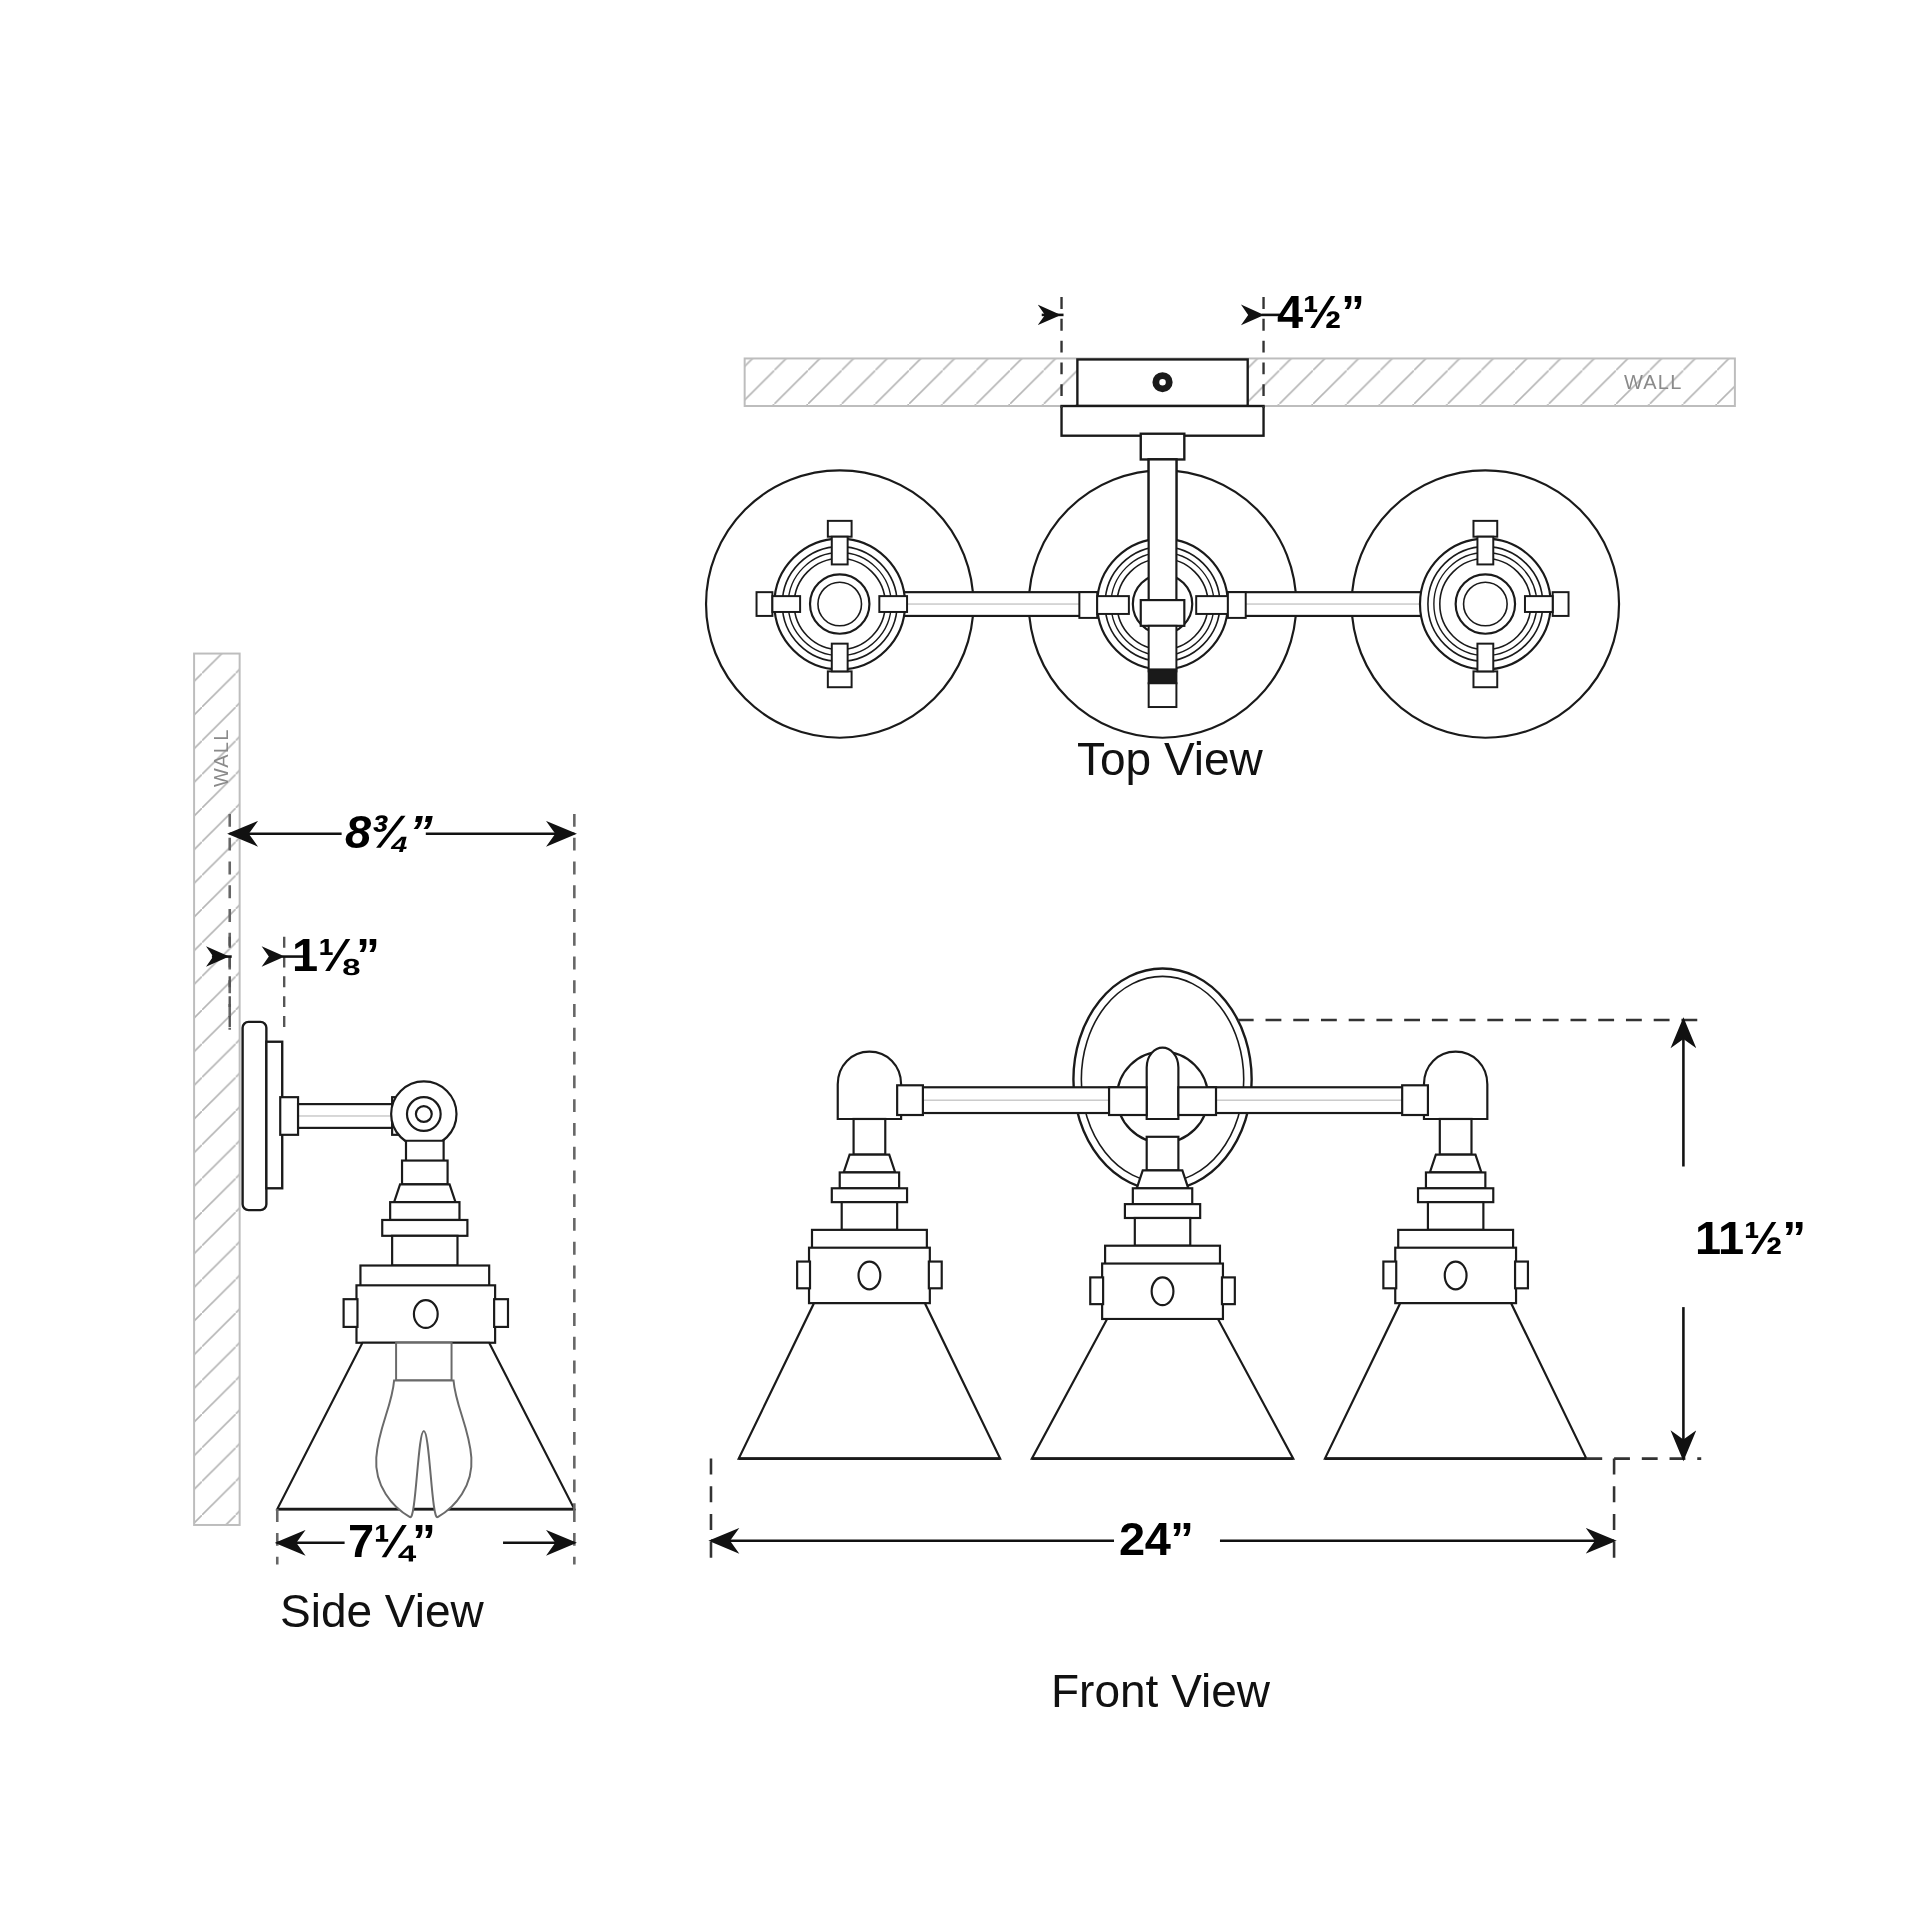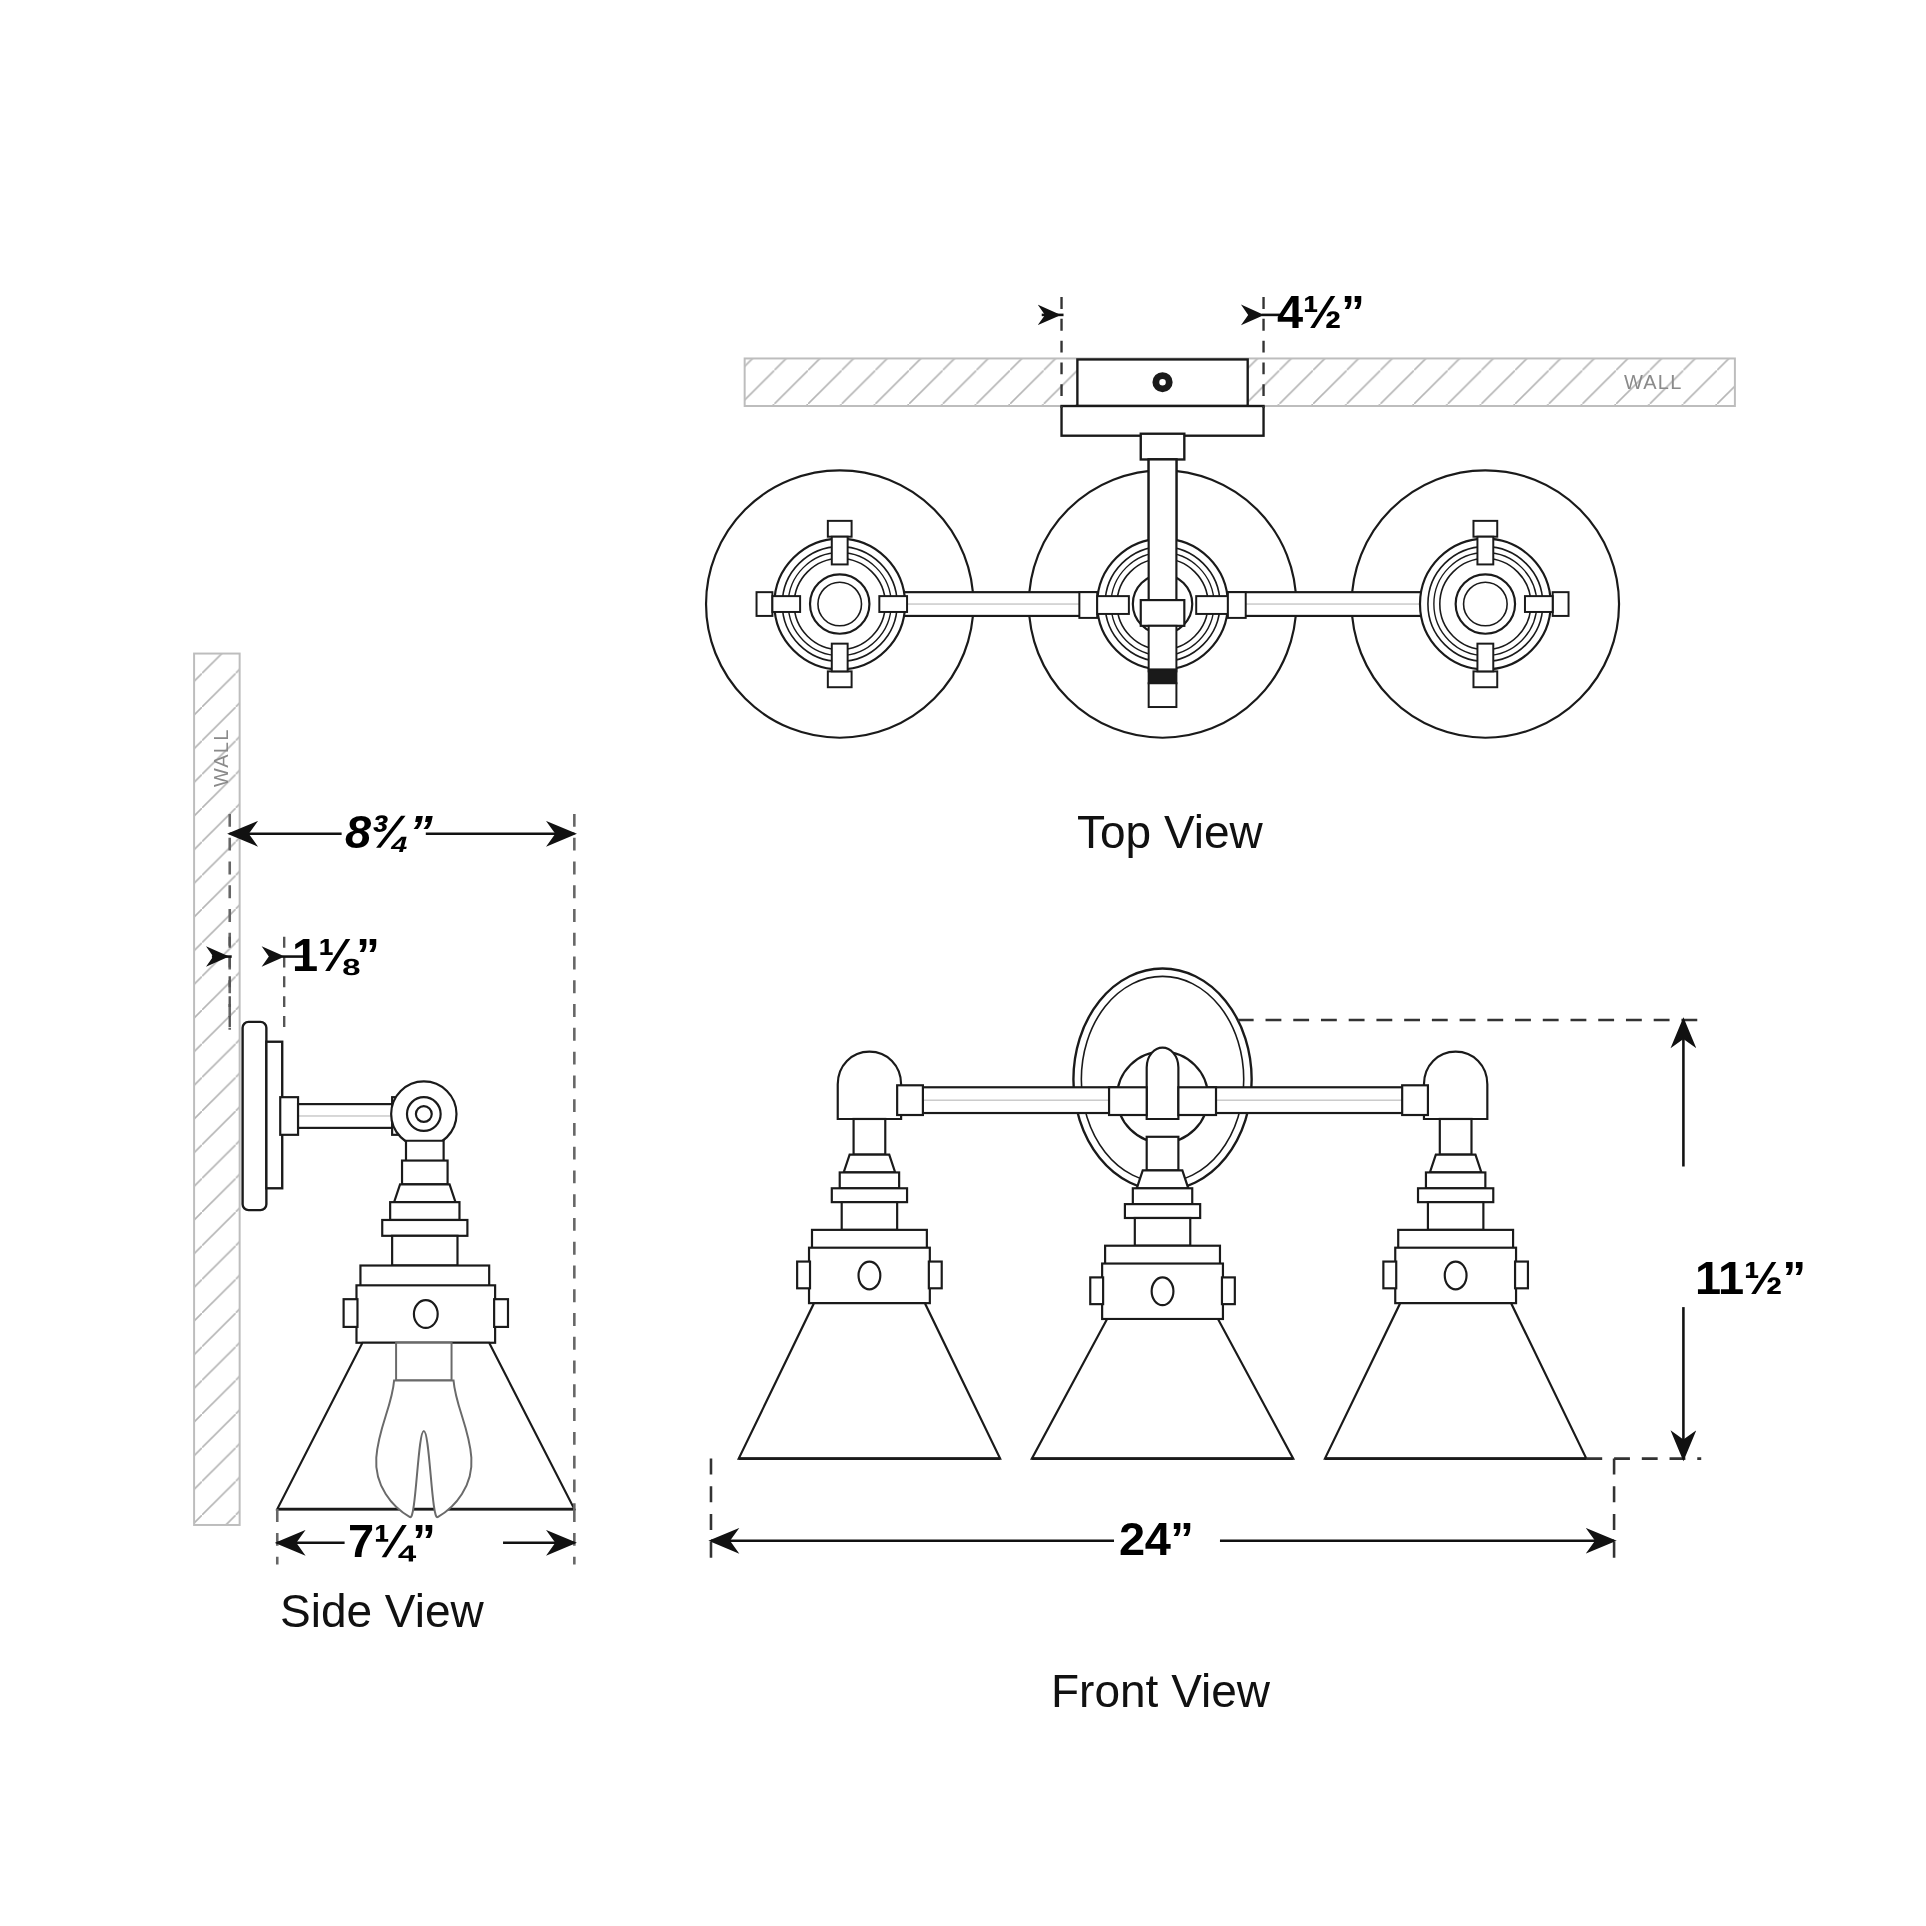--- a/index.html
+++ b/index.html
@@ -343,32 +343,32 @@
       <line x1="718" y1="1556" x2="1125" y2="1556" stroke="#111" stroke-width="2.6" marker-start="url(#arrL)"></line>
       <line x1="1232" y1="1556" x2="1630" y2="1556" stroke="#111" stroke-width="2.6" marker-end="url(#arrR)"></line>
     </g>
   </g>
 </svg>
 
   <div class="dim-label" style="left:1277px; top:284px;">4½”</div>
 
   <div class="wall-label" style="left:1624px; top:371px;">WALL</div>
 
-  <div class="view-label" style="left:1077px; top:805px;text-align:right;">Top View</div>
+  <div class="view-label" style="left:1077px; top:732px;text-align:right;">Top View</div>
 
   <div class="wall-label rot" style="left:210px; top:787px;">WALL</div>
 
   <div class="dim-label" style="left:345px; top:804px;font-style:italic;">8¾”</div>
 
   <div class="dim-label" style="left:292px; top:927px;">1⅛”</div>
 
   <div class="dim-label" style="left:348px; top:1513px;text-align:center;">7¼”</div>
 
   <div class="view-label" style="left:280px; top:1584px;">Side View</div>
 
-  <div class="dim-label" style="left:1695px; top:1210px;margin-top:40px;">11½”</div>
+  <div class="dim-label" style="left:1695px; top:1210px;">11½”</div>
 
   <div class="dim-label" style="left:1119px; top:1511px;text-align:right;">24”</div>
 
   <div class="view-label" style="left:1051px; top:1664px;">Front View</div>
 
 </div>
 
 
 </body></html>

